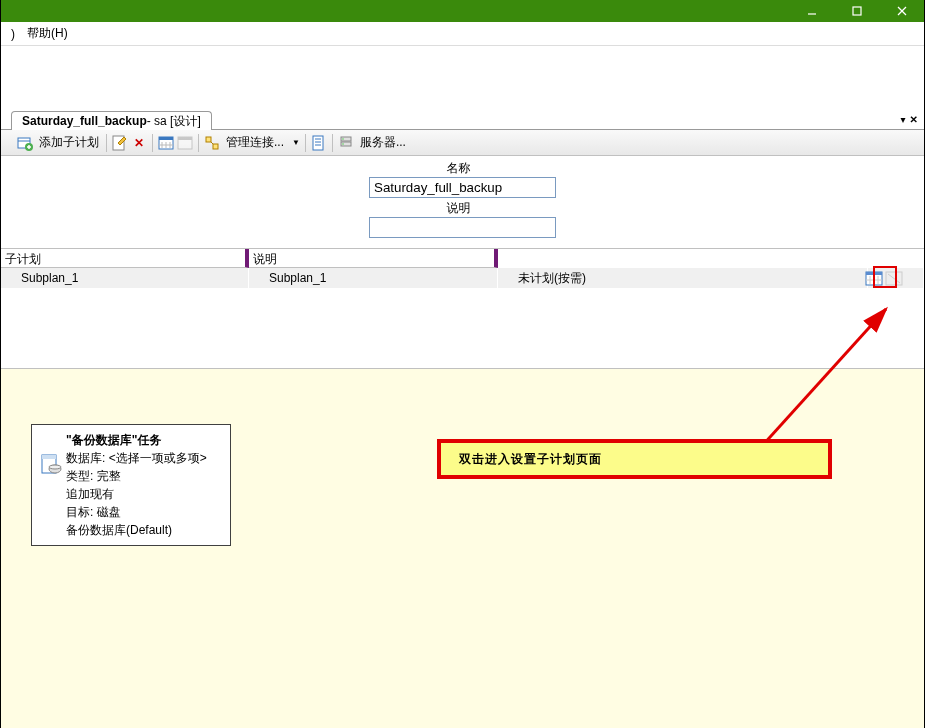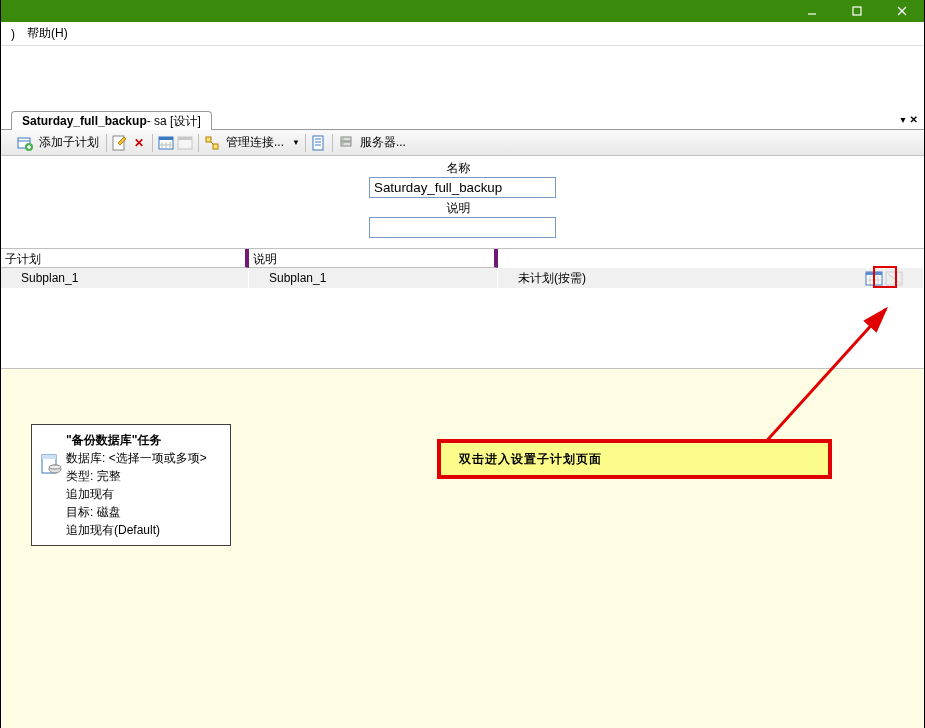--- a/index.html
+++ b/index.html
@@ -225,21 +225,21 @@
             <ellipse cx="15" cy="16" rx="6" ry="4" fill="#e0e0e0" stroke="#888"></ellipse>
             <ellipse cx="15" cy="14" rx="6" ry="2" fill="#f0f0f0" stroke="#888"></ellipse>
           </svg>
     </div>
     <div class="task-box-content">
       <div class="task-title">"备份数据库"任务</div>
       <div>数据库: &lt;选择一项或多项&gt;</div>
       <div>类型: 完整</div>
       <div>追加现有</div>
       <div>目标: 磁盘</div>
-      <div>追加现有(Default)</div>
+      <div>备份数据库(Default)</div>
     </div>
   </div>
 
   <div class="annotation">
     <span>双击进入设置子计划页面</span>
   </div>
 
 </div>
 
 </div>

